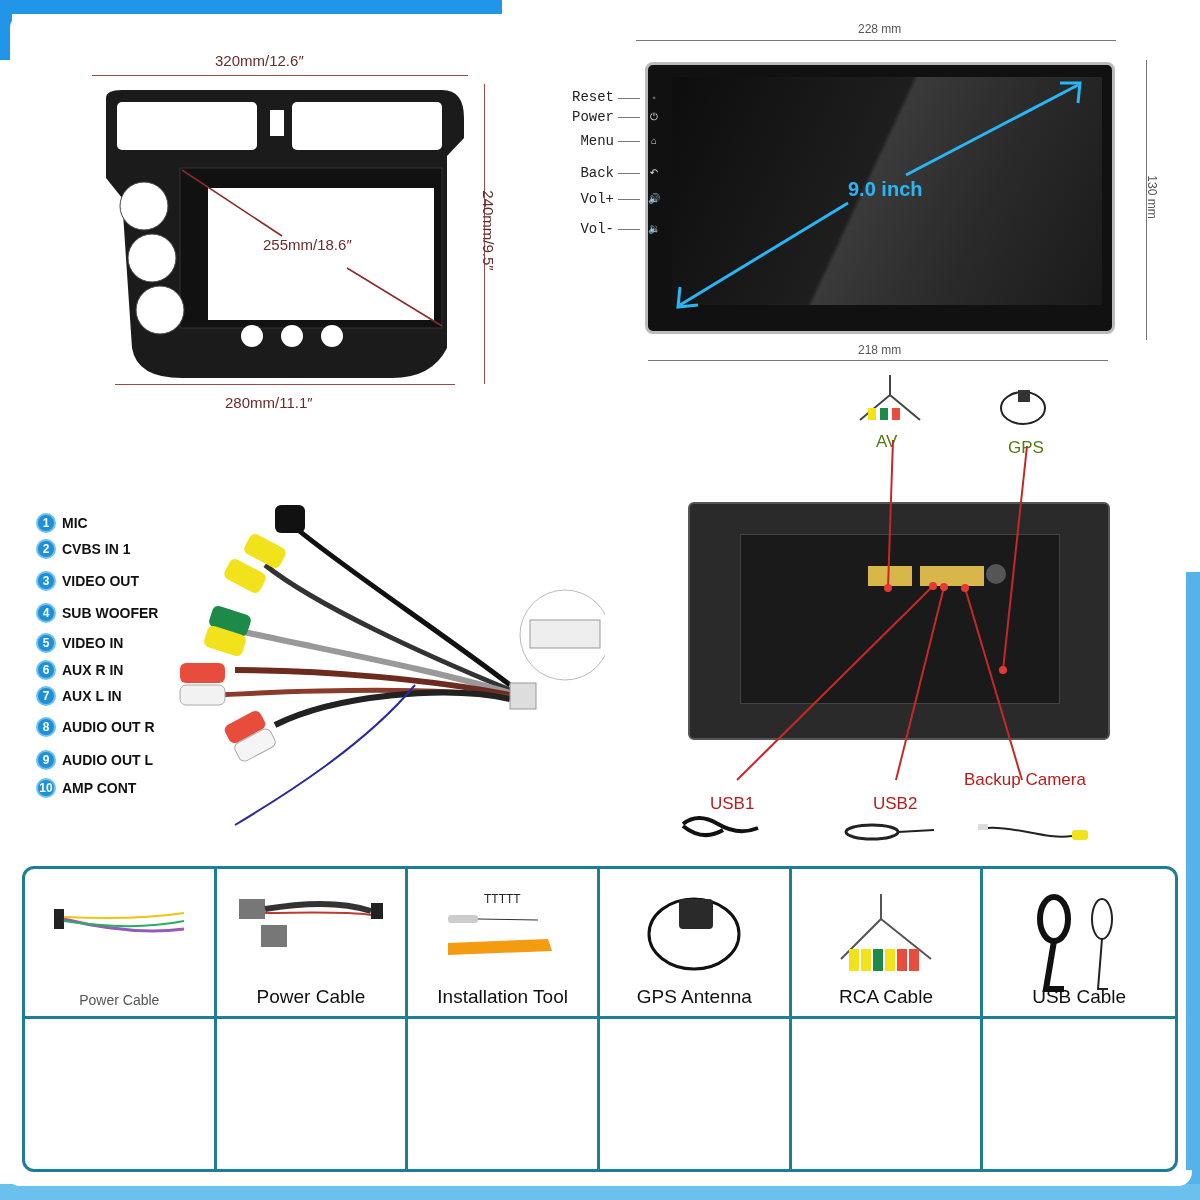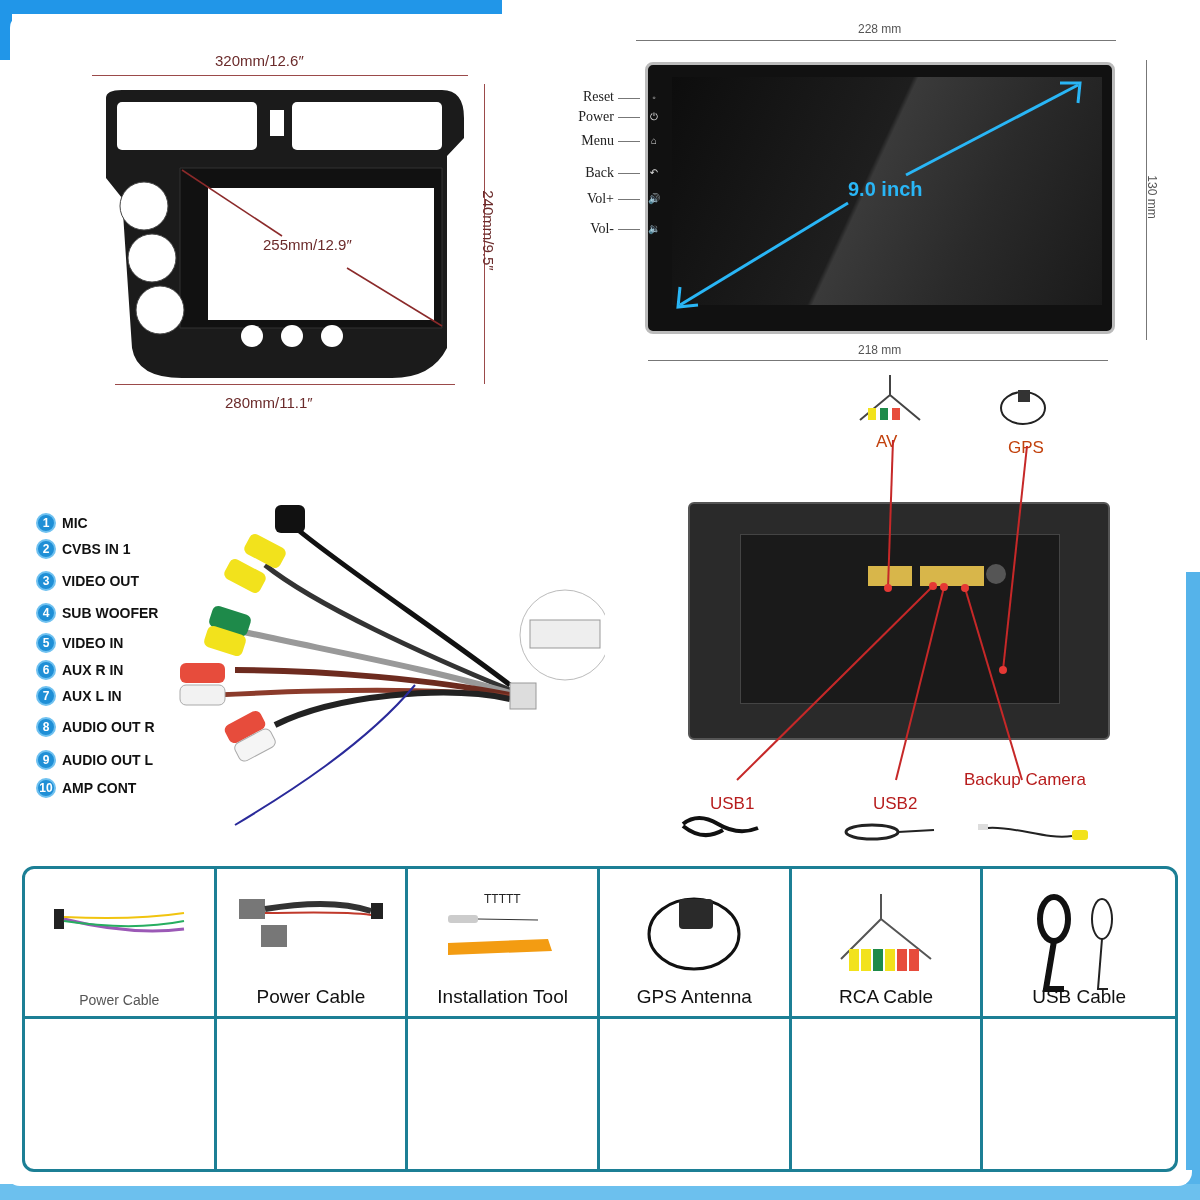--- a/index.html
+++ b/index.html
@@ -16,31 +16,31 @@
   
   .dim-text{font-size:15px;color:#6b2b2b;white-space:nowrap}
   .dim-line{background:#9b4a4a}
   .gray-text{font-size:12px;color:#555;white-space:nowrap}
   .gray-line{background:#777}
   
   .bezel{left:92px;top:88px;width:376px;height:292px}
   
   .screen{left:645px;top:62px;width:470px;height:272px;background:#111;border:3px solid #bbb;border-radius:8px;overflow:hidden}
   .screen-inner{position:absolute;left:24px;top:12px;right:10px;bottom:26px;background:linear-gradient(115deg,#0d0d0d 0%,#1e1e1e 45%,#3a3a3a 46%,#2a2a2a 70%,#1a1a1a 100%)}
-  .btn-label{font-family:Liberation Serif, serif;font-size:14px;color:#222;right:586px;text-align:right;white-space:nowrap}
+  .btn-label{font-family:Liberation Mono, monospace;font-size:14px;color:#222;right:586px;text-align:right;white-space:nowrap}
   .btn-lead{height:1px;background:#777;width:22px;left:618px}
   .btn-icon{left:648px;width:12px;height:12px;color:#ddd;font-size:10px;line-height:12px;text-align:center}
   .inch{font-size:20px;color:#29b6f6;font-weight:bold;white-space:nowrap}
   
   .legend-item{left:36px;display:flex;align-items:center;gap:6px}
   .num{width:20px;height:20px;border-radius:50%;background:#1f8fd6;color:#fff;font-size:12px;font-weight:bold;display:flex;align-items:center;justify-content:center;border:2px solid #6fc1f0}
   .legend-label{font-size:14px;color:#111;font-weight:bold;white-space:nowrap}
   
   .unit{left:688px;top:502px;width:422px;height:238px;background:#2a2a2a;border-radius:6px;border:2px solid #555}
-  .red-text{font-size:17px;color:#c2410c;white-space:nowrap}
+  .red-text{font-size:17px;color:#4d7c0f;white-space:nowrap}
   .conn-label{font-size:17px;color:#b71c1c;white-space:nowrap}
   
   .grid{left:22px;top:866px;width:1156px;height:306px;border:3px solid #1c7f95;border-radius:12px;display:grid;grid-template-columns:repeat(6,1fr);grid-template-rows:1fr 1fr;overflow:hidden}
   .cell{border-right:3px solid #1c7f95;border-bottom:3px solid #1c7f95;position:relative;display:flex;flex-direction:column;align-items:center;justify-content:flex-end;padding-bottom:8px}
   .cell:nth-child(6n){border-right:none}
   .cell:nth-child(n+7){border-bottom:none}
   .cell-label{font-size:19px;color:#111;white-space:nowrap}
   .cell-label.small{font-size:14px;color:#555}
   .cell-label.xs{font-size:14px;color:#111}
   .art{position:absolute;left:50%;transform:translateX(-50%);top:20px}
@@ -71,21 +71,21 @@
   <rect x="116" y="100" width="226" height="132" fill="#fff"></rect>
   <circle cx="52" cy="118" r="24" fill="#fff" stroke="#444"></circle>
   <circle cx="60" cy="170" r="24" fill="#fff" stroke="#444"></circle>
   <circle cx="68" cy="222" r="24" fill="#fff" stroke="#444"></circle>
   <circle cx="160" cy="248" r="11" fill="#fff"></circle>
   <circle cx="200" cy="248" r="11" fill="#fff"></circle>
   <circle cx="240" cy="248" r="11" fill="#fff"></circle>
   <line x1="90" y1="82" x2="190" y2="148" stroke="#8b2a2a" stroke-width="1.5"></line>
   <line x1="255" y1="180" x2="350" y2="238" stroke="#8b2a2a" stroke-width="1.5"></line>
 </svg>
-<div class="abs dim-text" style="left:263px;top:236px">255mm/12.9″</div>
+<div class="abs dim-text" style="left:263px;top:236px">255mm/18.6″</div>
 
 <div class="abs gray-text" style="left:858px;top:22px">228 mm</div>
 <div class="abs gray-line" style="left:636px;top:40px;width:480px;height:1px"></div>
 <div class="abs gray-line" style="left:1146px;top:60px;width:1px;height:280px"></div>
 <div class="abs gray-text" style="left:1130px;top:190px;transform:rotate(90deg)">130 mm</div>
 <div class="abs gray-text" style="left:858px;top:343px">218 mm</div>
 <div class="abs gray-line" style="left:648px;top:360px;width:460px;height:1px"></div>
 
 <div class="abs screen">
   <div class="screen-inner"></div>

